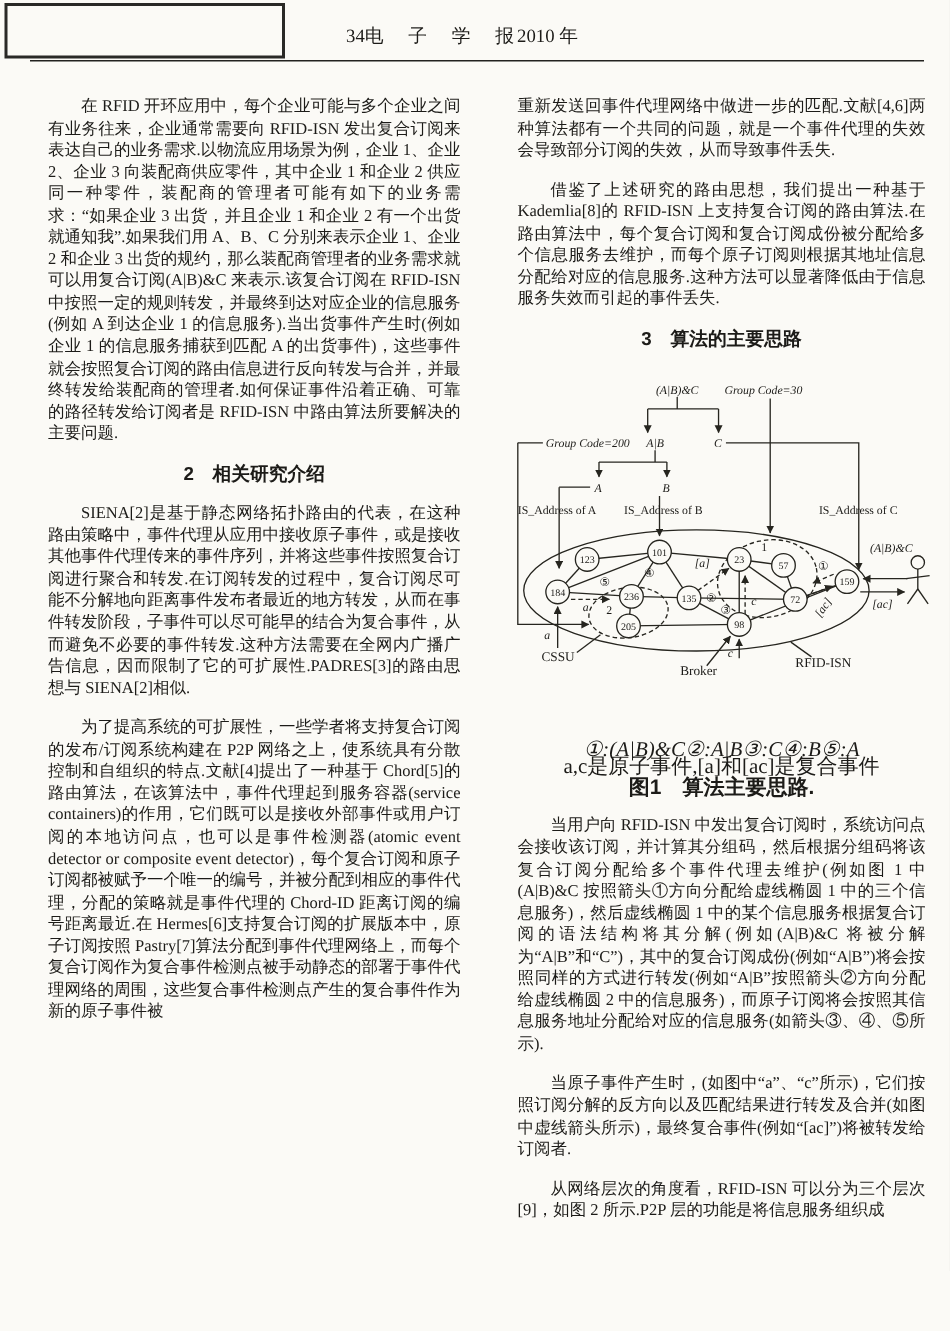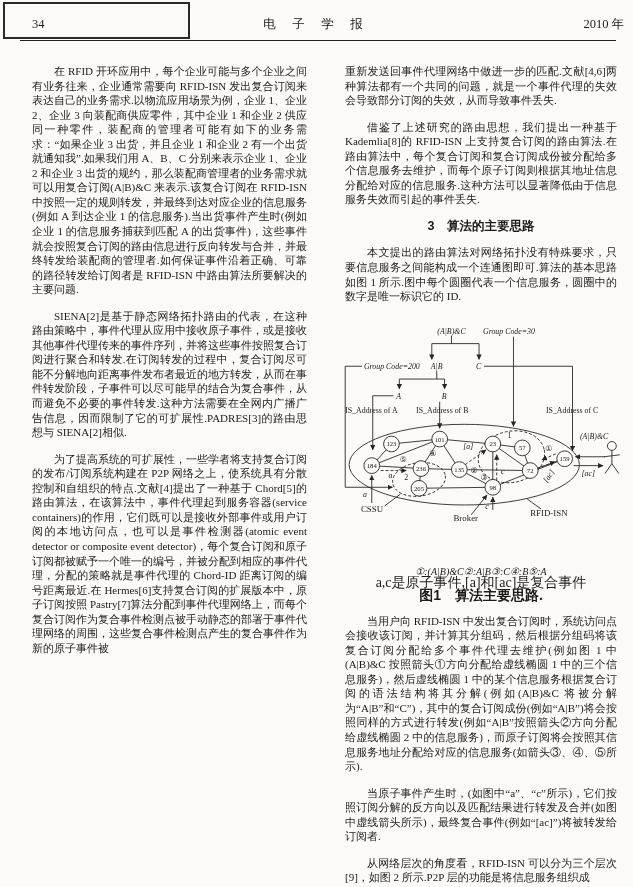--- a/index.html
+++ b/index.html
@@ -1,34 +1,34 @@
 <!DOCTYPE html>
 <html><head>
 <meta charset="utf-8">
 <style>
   html,body{margin:0;padding:0;}
   body{width:633px;height:887px;overflow:hidden;background:#e8e6e1;}
   .page{position:relative;width:633px;height:887px;background:#fbfaf6;color:#1c1b18;
         font-family:"Liberation Serif","DejaVu Serif",serif;}
   .artifact-box{position:absolute;left:3px;top:2px;width:183px;height:33px;
         border:2px solid #2a2926;background:#fbfaf6;}
-  .header{position:absolute;left:32px;top:16px;width:592px;display:flex;
-        justify-content:space-between;align-items:baseline;font-size:12.5px;gap:36px;}
+  .header{position:absolute;left:12px;top:16px;width:592px;display:flex;
+        justify-content:center;align-items:baseline;font-size:12.5px;}
   .journal-title{letter-spacing:2px;}
   .rule{position:absolute;left:20px;top:40px;width:596px;border-top:1.6px solid #23221f;}
   .col{position:absolute;top:52px;font-size:11px;line-height:14.55px;text-align:justify;}
   .col-left{left:20px;width:299px;}
   .col-right{left:333px;width:296px;}
   .para{margin:12px;}
   .indent{text-indent:22px;}
   .sec-head{font-family:"Liberation Sans","DejaVu Sans",sans-serif;font-weight:bold;
         font-size:12.5px;margin:8px 0 6px 0;text-align:center;text-indent:0;}
   .figure-block{margin-top:16px;text-align:center;}
   .fig-svg{display:block;margin:0 auto;}
-  .fig-cap1{font-size:10px;line-height:11px;font-style:italic;}
+  .fig-cap1{font-size:14px;line-height:11px;font-style:italic;}
   .fig-cap2{font-size:14px;line-height:11px;}
   .fig-title{font-family:"Liberation Sans","DejaVu Sans",sans-serif;font-weight:bold;
         font-size:14px;line-height:14px;margin-bottom:3px;}
   svg text{font-family:"Liberation Serif","DejaVu Serif",serif;fill:#1c1b18;}
   .t-math{font-style:italic;}
   .t-node{font-size:6.8px;}
   .t-lab{font-size:8px;}
   .t-big{font-size:9px;}
   .ln{stroke:#26251f;stroke-width:0.9;fill:none;}
   .lnd{stroke:#26251f;stroke-width:0.9;fill:none;stroke-dasharray:3 2;}
@@ -43,29 +43,29 @@
 
   <div class="header">
     <span>34</span>
     <span class="journal-title">电　子　学　报</span>
     <span>2010 年</span>
   </div>
   <div class="rule"></div>
 
   <div class="col col-left">
     <p class="para indent">在 RFID 开环应用中，每个企业可能与多个企业之间有业务往来，企业通常需要向 RFID-ISN 发出复合订阅来表达自己的业务需求.以物流应用场景为例，企业 1、企业 2、企业 3 向装配商供应零件，其中企业 1 和企业 2 供应同一种零件，装配商的管理者可能有如下的业务需求：“如果企业 3 出货，并且企业 1 和企业 2 有一个出货就通知我”.如果我们用 A、B、C 分别来表示企业 1、企业 2 和企业 3 出货的规约，那么装配商管理者的业务需求就可以用复合订阅(A|B)&amp;C 来表示.该复合订阅在 RFID-ISN 中按照一定的规则转发，并最终到达对应企业的信息服务(例如 A 到达企业 1 的信息服务).当出货事件产生时(例如企业 1 的信息服务捕获到匹配 A 的出货事件)，这些事件就会按照复合订阅的路由信息进行反向转发与合并，并最终转发给装配商的管理者.如何保证事件沿着正确、可靠的路径转发给订阅者是 RFID-ISN 中路由算法所要解决的主要问题.</p>
+    <p class="para sec-head">2　相关研究介绍</p>
     <p class="para indent">SIENA[2]是基于静态网络拓扑路由的代表，在这种路由策略中，事件代理从应用中接收原子事件，或是接收其他事件代理传来的事件序列，并将这些事件按照复合订阅进行聚合和转发.在订阅转发的过程中，复合订阅尽可能不分解地向距离事件发布者最近的地方转发，从而在事件转发阶段，子事件可以尽可能早的结合为复合事件，从而避免不必要的事件转发.这种方法需要在全网内广播广告信息，因而限制了它的可扩展性.PADRES[3]的路由思想与 SIENA[2]相似.</p>
     <p class="para indent">为了提高系统的可扩展性，一些学者将支持复合订阅的发布/订阅系统构建在 P2P 网络之上，使系统具有分散控制和自组织的特点.文献[4]提出了一种基于 Chord[5]的路由算法，在该算法中，事件代理起到服务容器(service containers)的作用，它们既可以是接收外部事件或用户订阅的本地访问点，也可以是事件检测器(atomic event detector or composite event detector)，每个复合订阅和原子订阅都被赋予一个唯一的编号，并被分配到相应的事件代理，分配的策略就是事件代理的 Chord-ID 距离订阅的编号距离最近.在 Hermes[6]支持复合订阅的扩展版本中，原子订阅按照 Pastry[7]算法分配到事件代理网络上，而每个复合订阅作为复合事件检测点被手动静态的部署于事件代理网络的周围，这些复合事件检测点产生的复合事件作为新的原子事件被</p>
   </div>
 
   <div class="col col-right">
     <p class="para">重新发送回事件代理网络中做进一步的匹配.文献[4,6]两种算法都有一个共同的问题，就是一个事件代理的失效会导致部分订阅的失效，从而导致事件丢失.</p>
     <p class="para indent">借鉴了上述研究的路由思想，我们提出一种基于 Kademlia[8]的 RFID-ISN 上支持复合订阅的路由算法.在路由算法中，每个复合订阅和复合订阅成份被分配给多个信息服务去维护，而每个原子订阅则根据其地址信息分配给对应的信息服务.这种方法可以显著降低由于信息服务失效而引起的事件丢失.</p>
     <p class="para sec-head">3　算法的主要思路</p>
-    <p class="para indent">本文提出的路由算法对网络拓扑没有特殊要求，只要信息服务之间能构成一个连通图即可.算法的基本思路如图 1 所示.图中每个圆圈代表一个信息服务，圆圈中的数字是唯一标识它的 ID.</p>
 
     <div class="figure-block">
       <svg class="fig-svg" width="296" height="246" viewBox="0 0 300 250">
         <defs>
           <marker id="ar" markerWidth="7" markerHeight="7" refX="5.5" refY="3" orient="auto">
             <path d="M0,0 L6,3 L0,6 z" fill="#26251f"></path>
           </marker>
         </defs>
 
         <g>

